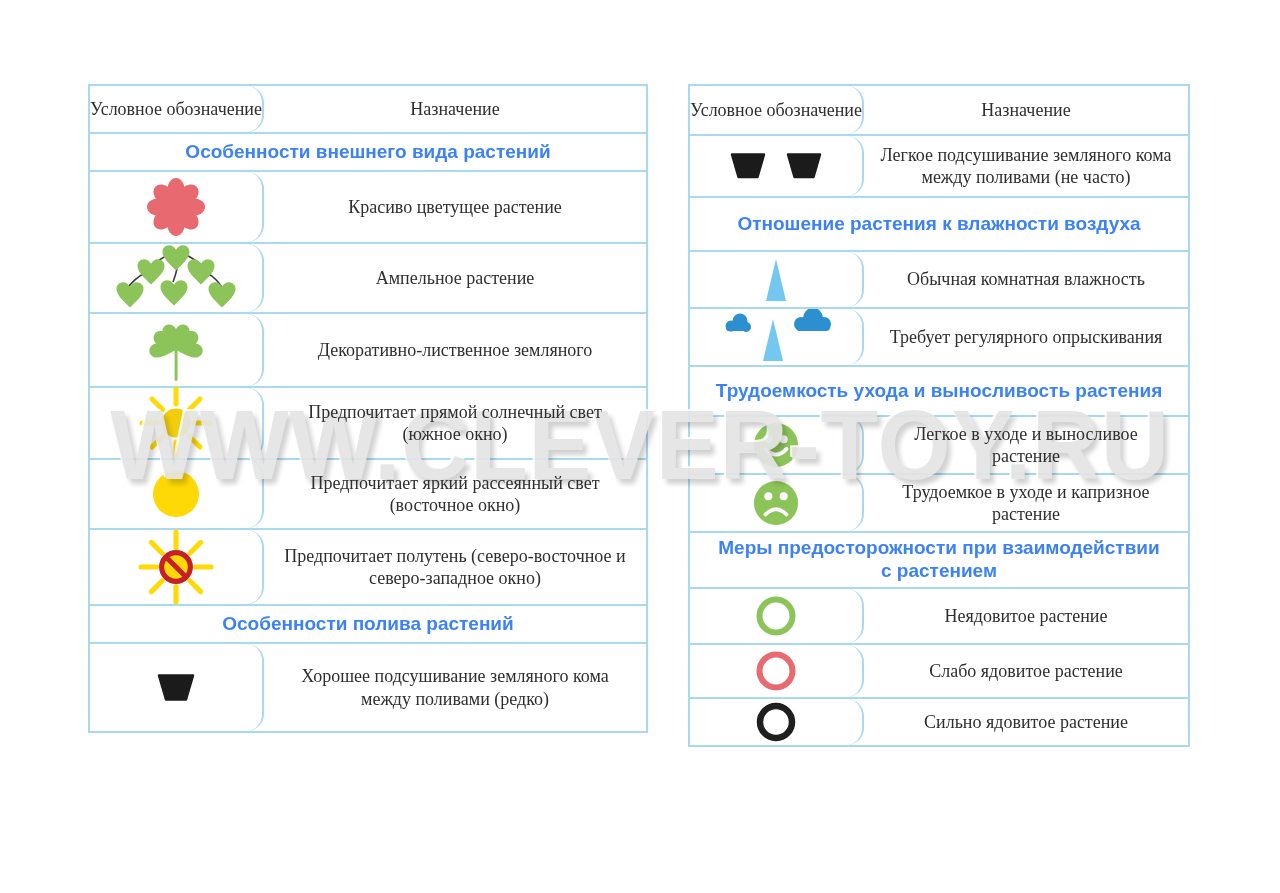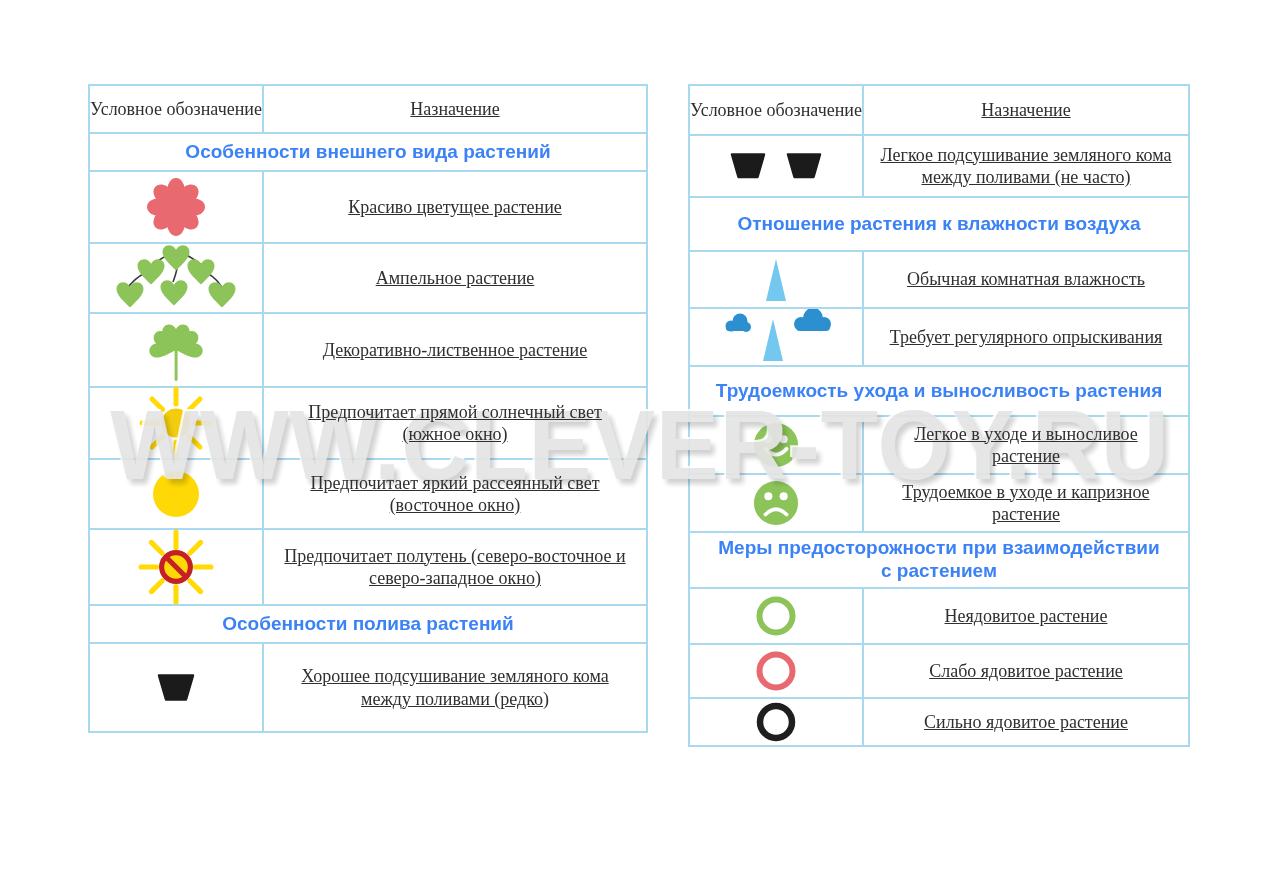--- a/index.html
+++ b/index.html
@@ -5,23 +5,23 @@
   html,body{margin:0;padding:0;background:#fff;}
   .page{position:relative;width:1280px;height:893px;background:#ffffff;overflow:hidden;
         font-family:"Liberation Serif", serif;color:#2f2f2f;}
   .tbl{position:absolute;top:84px;background:#fff;border:2px solid #a9d9ee;box-sizing:border-box;
        display:flex;flex-direction:column;}
   .tbl-left{left:88px;width:560px;}
   .tbl-right{left:688px;width:502px;}
   .row{display:flex;border-top:2px solid #a9d9ee;box-sizing:border-box;align-items:stretch;flex:0 0 auto;}
   .row:first-child{border-top:none;}
   .cell-sym{width:174px;border-right:2px solid #a9d9ee;box-sizing:border-box;
-            display:flex;align-items:center;justify-content:center;}
+            display:flex;align-items:center;justify-content:center;border-radius:17px;}
   .cell-txt{flex:1;display:flex;align-items:center;justify-content:center;
-            text-align:center;padding:14px 14px;font-size:18px;line-height:1.25;text-decoration:underline;}
+            text-align:center;padding:14px 14px;font-size:18px;line-height:1.25;}
   .cell-txt span, .sec span, .hdr-cell span{position:relative;z-index:6;}
   .sec{display:flex;align-items:center;justify-content:center;text-align:center;
        font-family:"Liberation Sans", sans-serif;font-weight:bold;font-size:19px;
        color:#3b82f6;line-height:1.2;padding:0 24px;box-sizing:border-box;
        border-top:2px solid #a9d9ee;flex:0 0 auto;}
   .hdr-cell{font-size:18px;line-height:1.25;}
   .watermark{position:absolute;left:40px;top:392px;width:1200px;text-align:center;
              font-family:"Liberation Sans", sans-serif;font-weight:bold;font-size:94px;
              letter-spacing:1px;color:#e4e4e4;z-index:5;pointer-events:none;opacity:0.92;
              text-shadow:4px 5px 5px rgba(0,0,0,0.20), -2px -2px 0 rgba(255,255,255,0.95);
@@ -98,21 +98,21 @@
         <svg width="62" height="70" viewBox="0 0 64 72">
           <rect x="30.6" y="34" width="3" height="34" rx="1.5" fill="#8cc45a"></rect>
           <g fill="#8cc45a">
             <path transform="translate(32,36) rotate(0) scale(1.3) translate(-12,-21.2)" d="M12 21.2C5.6 15 1.2 10.8 1.2 6.4 1.2 3.2 3.6 1 6.4 1 8.7 1 11 2.4 12 4.6 13 2.4 15.3 1 17.6 1 20.4 1 22.8 3.2 22.8 6.4 22.8 10.8 18.4 15 12 21.2Z"></path>
             <path transform="translate(32,36) rotate(-72) scale(1.3) translate(-12,-21.2)" d="M12 21.2C5.6 15 1.2 10.8 1.2 6.4 1.2 3.2 3.6 1 6.4 1 8.7 1 11 2.4 12 4.6 13 2.4 15.3 1 17.6 1 20.4 1 22.8 3.2 22.8 6.4 22.8 10.8 18.4 15 12 21.2Z"></path>
             <path transform="translate(32,36) rotate(72) scale(1.3) translate(-12,-21.2)" d="M12 21.2C5.6 15 1.2 10.8 1.2 6.4 1.2 3.2 3.6 1 6.4 1 8.7 1 11 2.4 12 4.6 13 2.4 15.3 1 17.6 1 20.4 1 22.8 3.2 22.8 6.4 22.8 10.8 18.4 15 12 21.2Z"></path>
           </g>
         </svg>
       </div>
       <div class="cell-txt">
-          <span>Декоративно-лиственное растение</span>
+          <span>Декоративно-лиственное земляного</span>
         </div>
     </div>
 
 
     <div class="row" style="height:72px">
       <div class="cell-sym">
         <svg width="76" height="76" viewBox="0 0 76 76">
           <g stroke="#ffda05" stroke-width="5" stroke-linecap="round">
             <line x1="57" y1="38" x2="72" y2="38"></line>
               <line x1="19" y1="38" x2="4" y2="38"></line>

